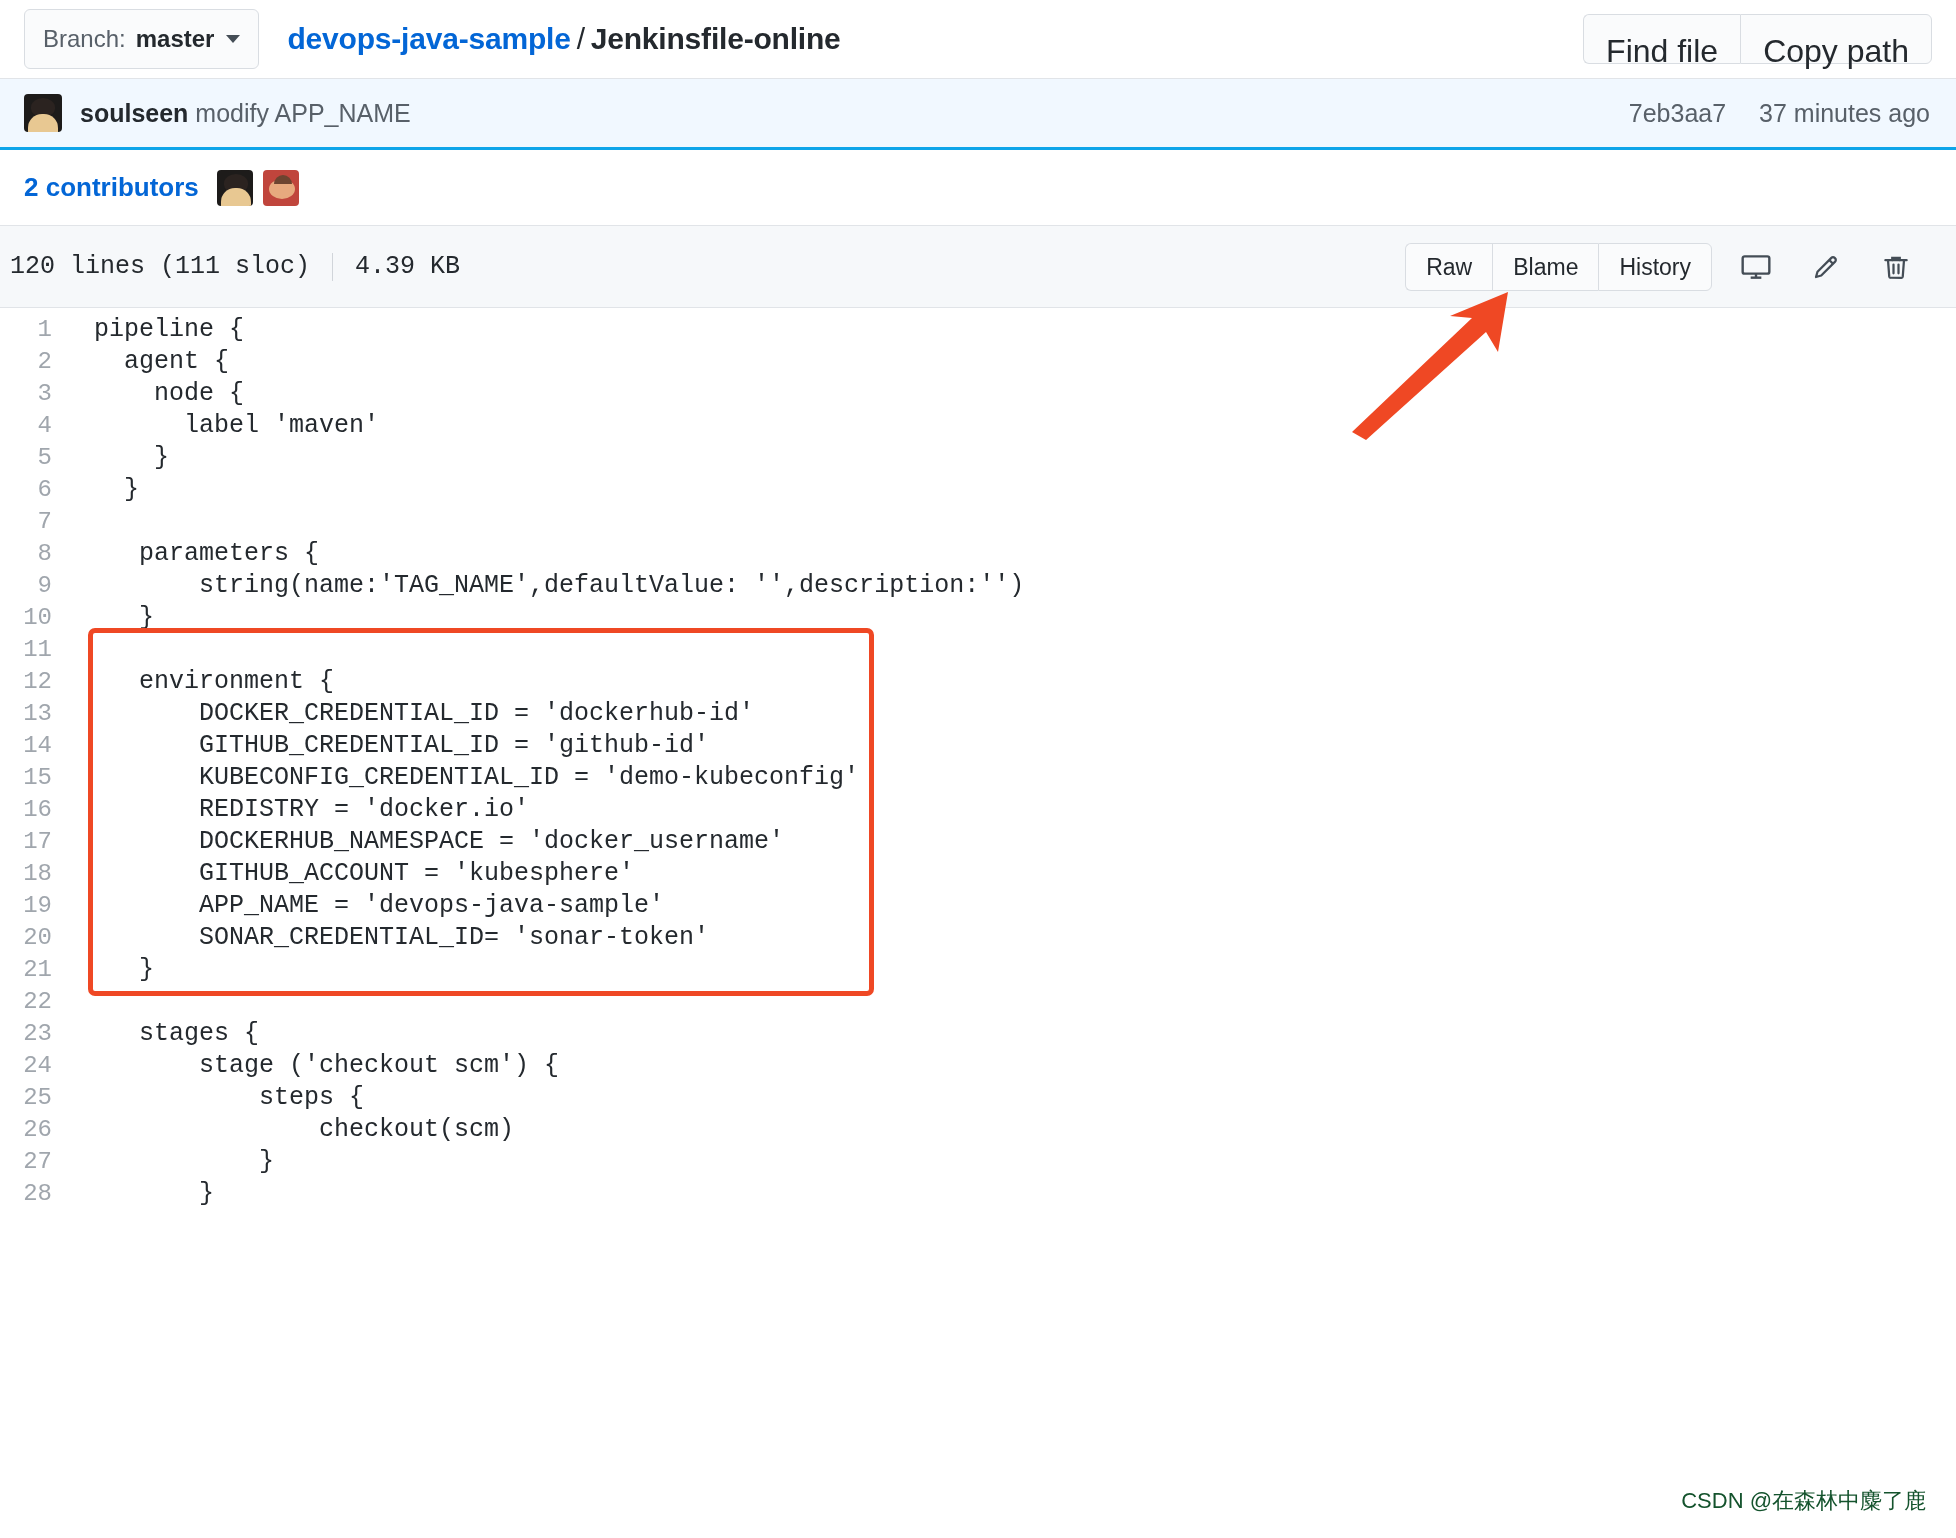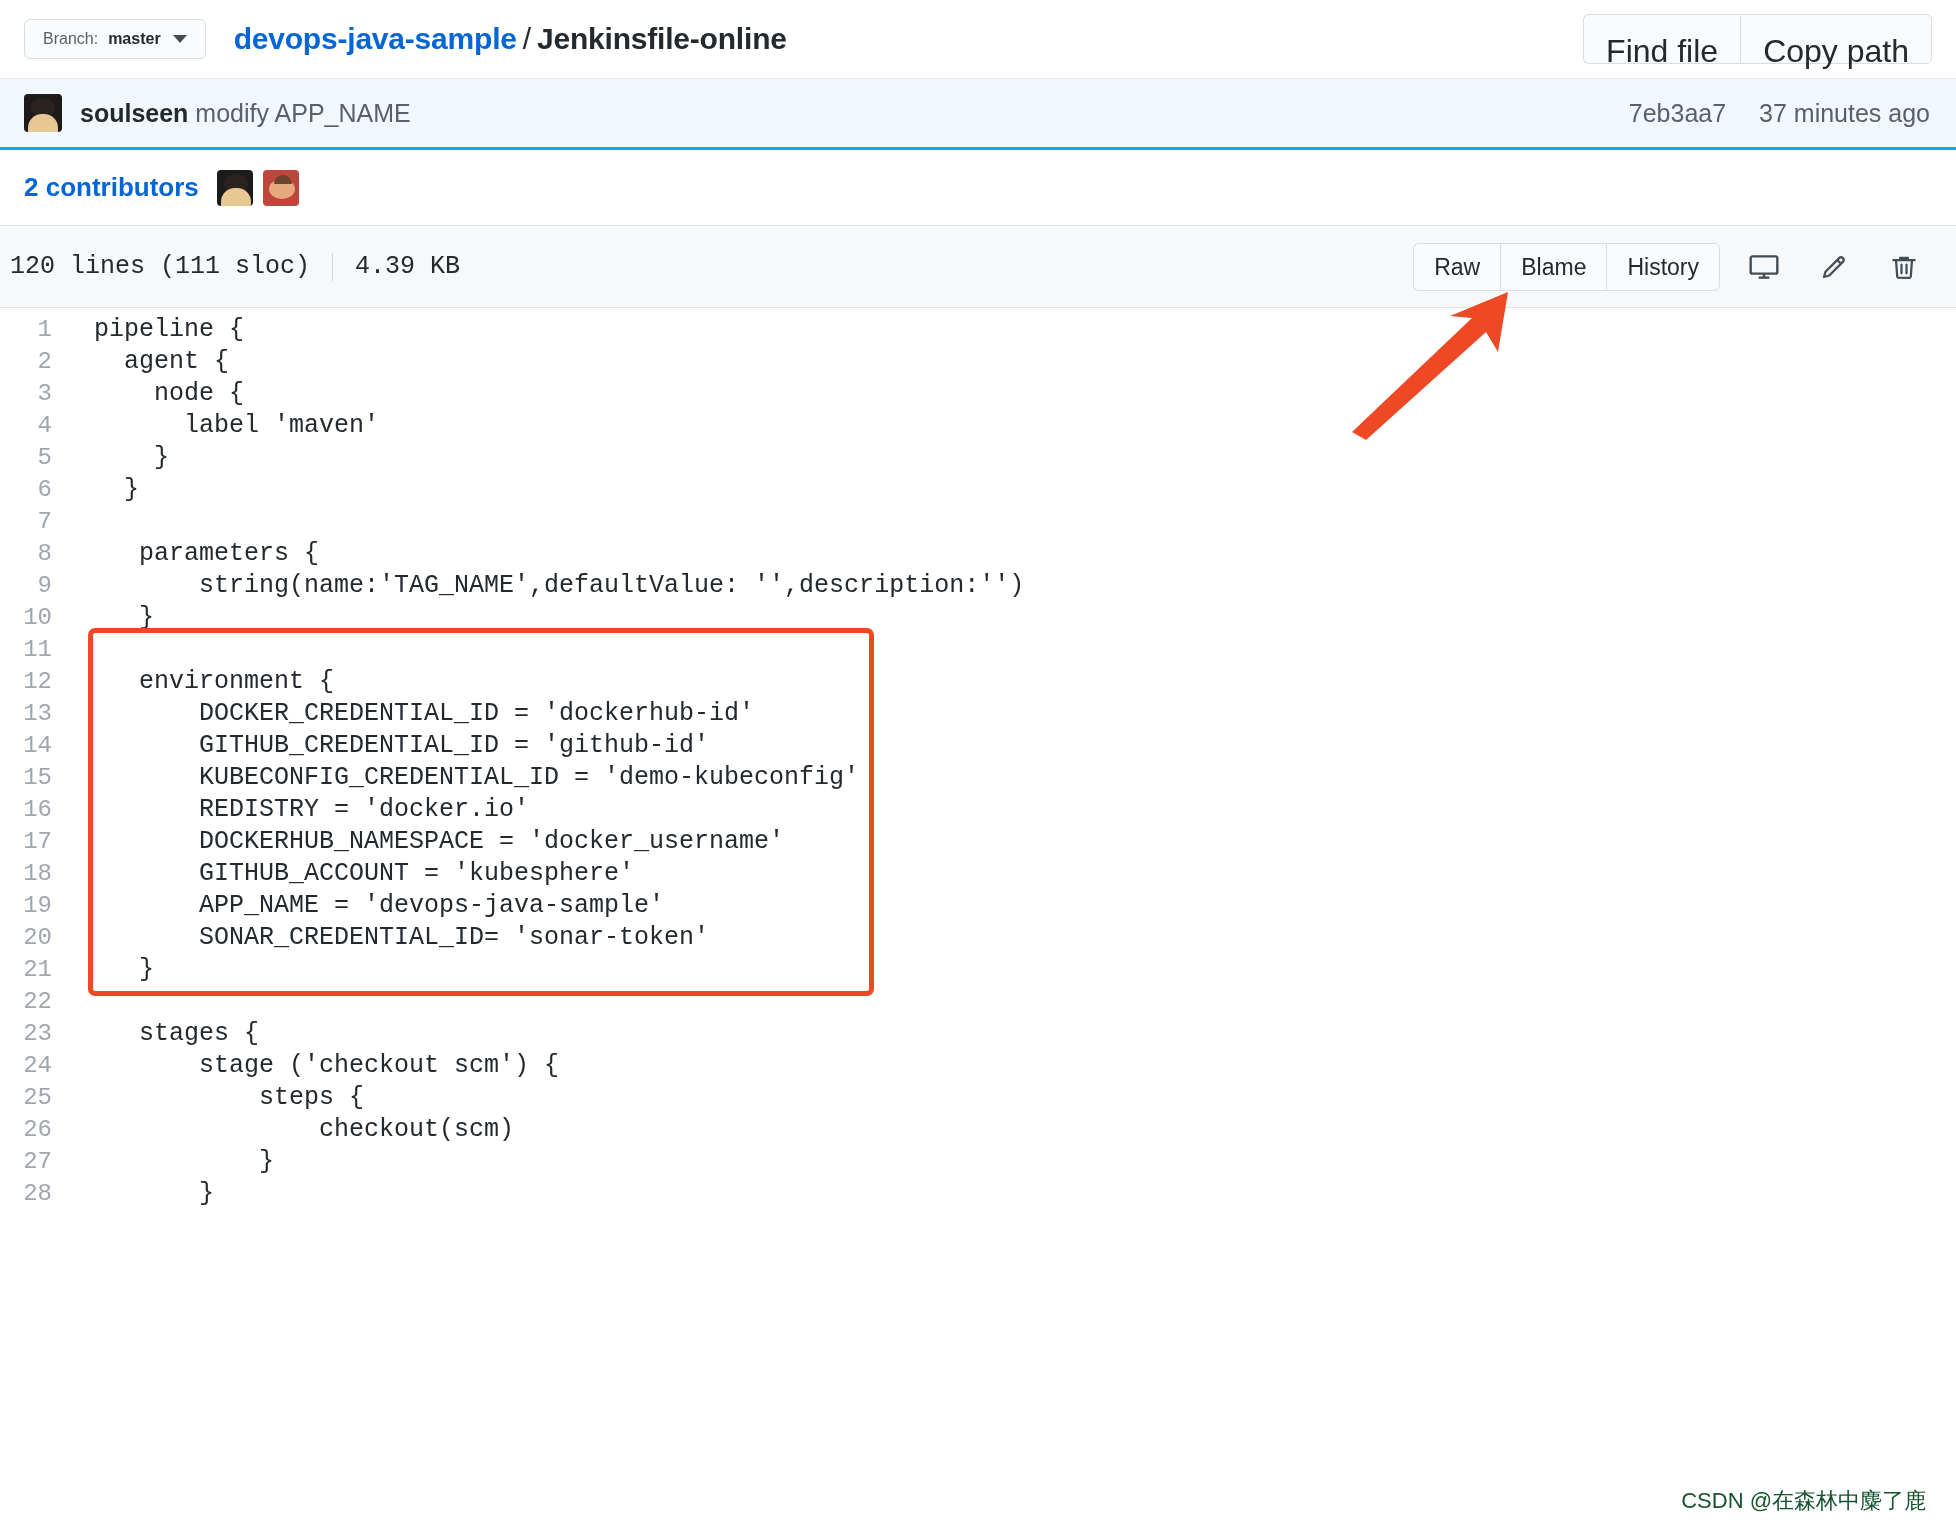--- a/index.html
+++ b/index.html
@@ -22,26 +22,26 @@
     height: 78px;
     display: flex;
     align-items: center;
     padding: 0 24px;
     box-sizing: border-box;
   }
   .branch-btn {
     display: inline-flex;
     align-items: center;
     gap: 10px;
-    height: 40px;
+    height: 60px;
     padding: 0 18px;
     border: 1px solid #d9dde2;
     border-radius: 6px;
     background: #fafbfc;
-    font-size: 16px;
+    font-size: 24px;
     color: #24292e;
     white-space: nowrap;
     box-sizing: border-box;
   }
   .branch-btn .b-label { color: #586069; font-weight: 400; }
   .branch-btn .b-value { font-weight: 700; color: #24292e; }
   .caret {
     width: 0; height: 0;
     border-left: 7px solid transparent;
     border-right: 7px solid transparent;
@@ -184,21 +184,21 @@
   }
   .file-meta .divider {
     display: inline-block;
     width: 1px;
     height: 28px;
     background: #d1d5da;
     margin: 0 22px;
   }
   .filebar-actions {
     position: absolute;
-    right: 26px;
+    right: 34px;
     display: flex;
     align-items: center;
   }
   .filebar-actions .btn-group > .btn {
     height: 48px;
     line-height: 46px;
     font-size: 23px;
     padding: 0 20px;
   }
   .icon-btn {

